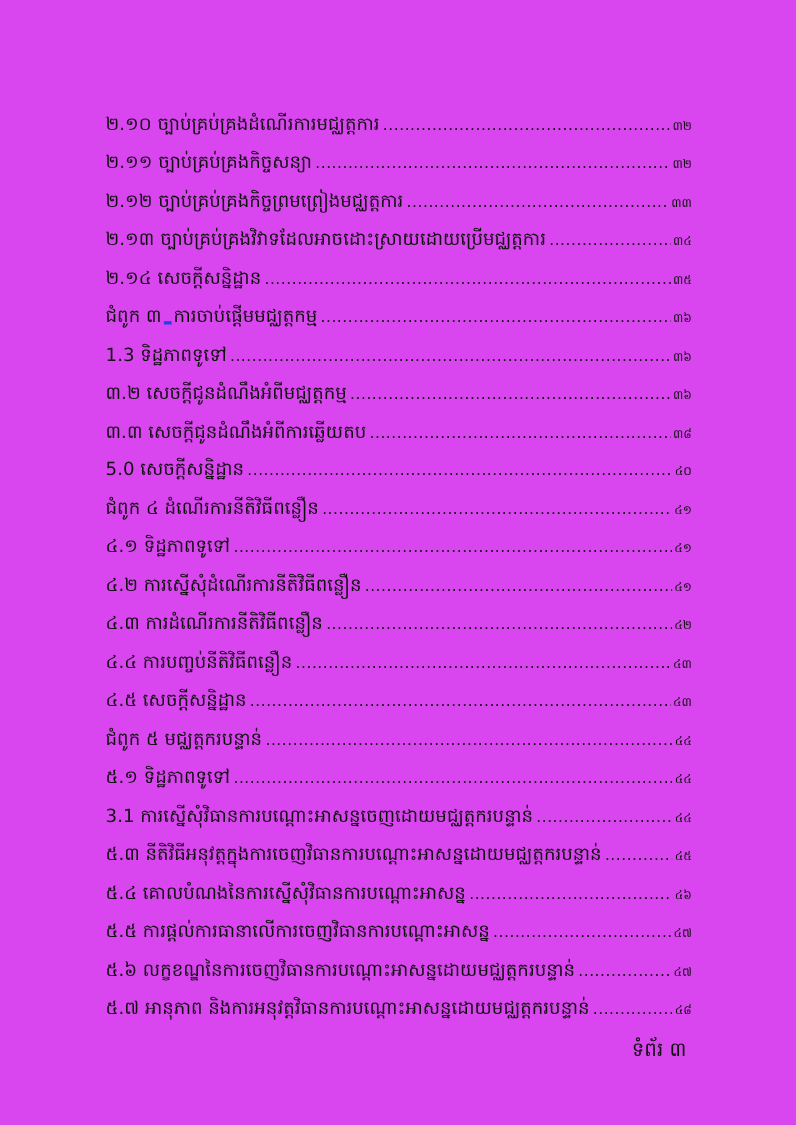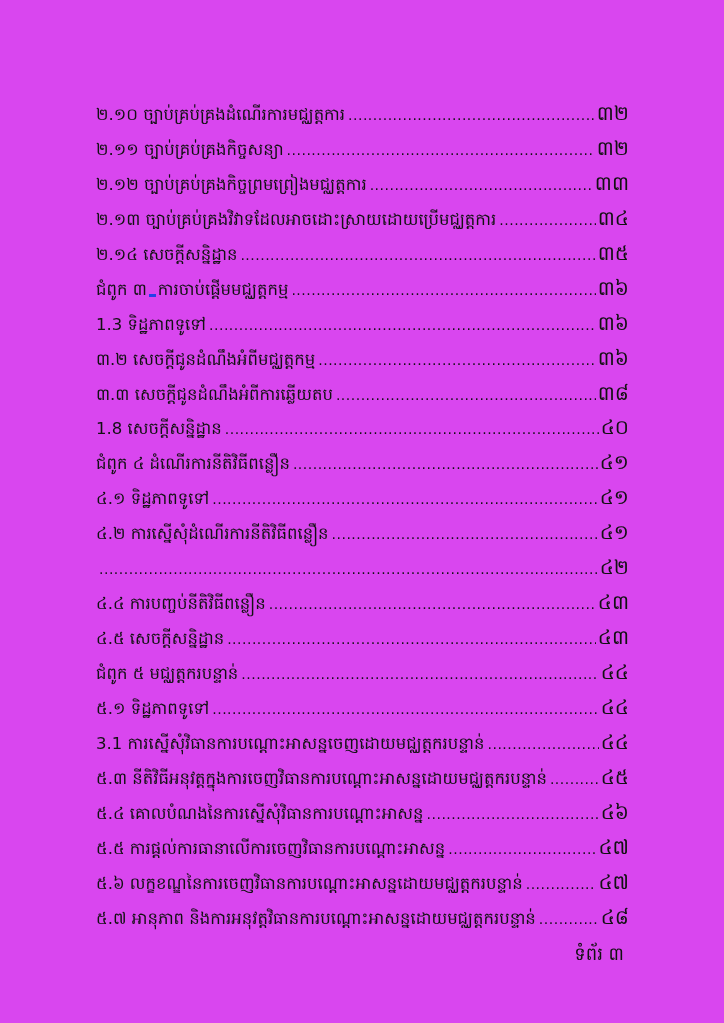--- a/index.html
+++ b/index.html
@@ -43,21 +43,21 @@
     min-width:10px;
     overflow:hidden;
     white-space:nowrap;
     font-size:14px;
     letter-spacing:0.5px;
     margin:0 2px 0 3px;
     color:#111111;
   }
   .toc-row .pg {
     flex:0 0 auto;
-    font-size:20px;
+    font-size:11px;
   }
   .footer {
     position:absolute;
     right:100px;
     top:942px;
     font-size:18px;
     color:#111111;
   }
 </style>
 </head>
@@ -104,40 +104,41 @@
     <span class="label"><span class="no">៣.២</span><span class="sep">&nbsp;</span><span class="title">សេចក្តីជូនដំណឹងអំពីមជ្ឈត្តកម្ម</span></span>
     <span class="dots">............................................................................................................................................................................................................................</span>
     <span class="pg">៣៦</span>
   </div>
       <div class="toc-row">
     <span class="label"><span class="no">៣.៣</span><span class="sep">&nbsp;</span><span class="title">សេចក្តីជូនដំណឹងអំពីការឆ្លើយតប</span></span>
     <span class="dots">............................................................................................................................................................................................................................</span>
     <span class="pg">៣៨</span>
   </div>
       <div class="toc-row">
-    <span class="label"><span class="no">1.8</span><span class="sep">&nbsp;</span><span class="title">សេចក្តីសន្និដ្ឋាន</span></span>
+    <span class="label"><span class="no">5.0</span><span class="sep">&nbsp;</span><span class="title">សេចក្តីសន្និដ្ឋាន</span></span>
     <span class="dots">............................................................................................................................................................................................................................</span>
     <span class="pg">៤០</span>
   </div>
       <div class="toc-row bold">
     <span class="label"><span class="no">ជំពូក ៤</span><span class="sep">&nbsp;</span><span class="title">ដំណើរការនីតិវិធីពន្លឿន</span></span>
     <span class="dots">............................................................................................................................................................................................................................</span>
     <span class="pg">៤១</span>
   </div>
       <div class="toc-row">
     <span class="label"><span class="no">៤.១</span><span class="sep">&nbsp;</span><span class="title">ទិដ្ឋភាពទូទៅ</span></span>
     <span class="dots">............................................................................................................................................................................................................................</span>
     <span class="pg">៤១</span>
   </div>
       <div class="toc-row">
     <span class="label"><span class="no">៤.២</span><span class="sep">&nbsp;</span><span class="title">ការស្នើសុំដំណើរការនីតិវិធីពន្លឿន</span></span>
     <span class="dots">............................................................................................................................................................................................................................</span>
     <span class="pg">៤១</span>
   </div>
       <div class="toc-row">
+    <span class="label"><span class="no">៤.៣</span><span class="sep">&nbsp;</span><span class="title">ការដំណើរការនីតិវិធីពន្លឿន</span></span>
     <span class="dots">............................................................................................................................................................................................................................</span>
     <span class="pg">៤២</span>
   </div>
       <div class="toc-row">
     <span class="label"><span class="no">៤.៤</span><span class="sep">&nbsp;</span><span class="title">ការបញ្ចប់នីតិវិធីពន្លឿន</span></span>
     <span class="dots">............................................................................................................................................................................................................................</span>
     <span class="pg">៤៣</span>
   </div>
       <div class="toc-row">
     <span class="label"><span class="no">៤.៥</span><span class="sep">&nbsp;</span><span class="title">សេចក្តីសន្និដ្ឋាន</span></span>

